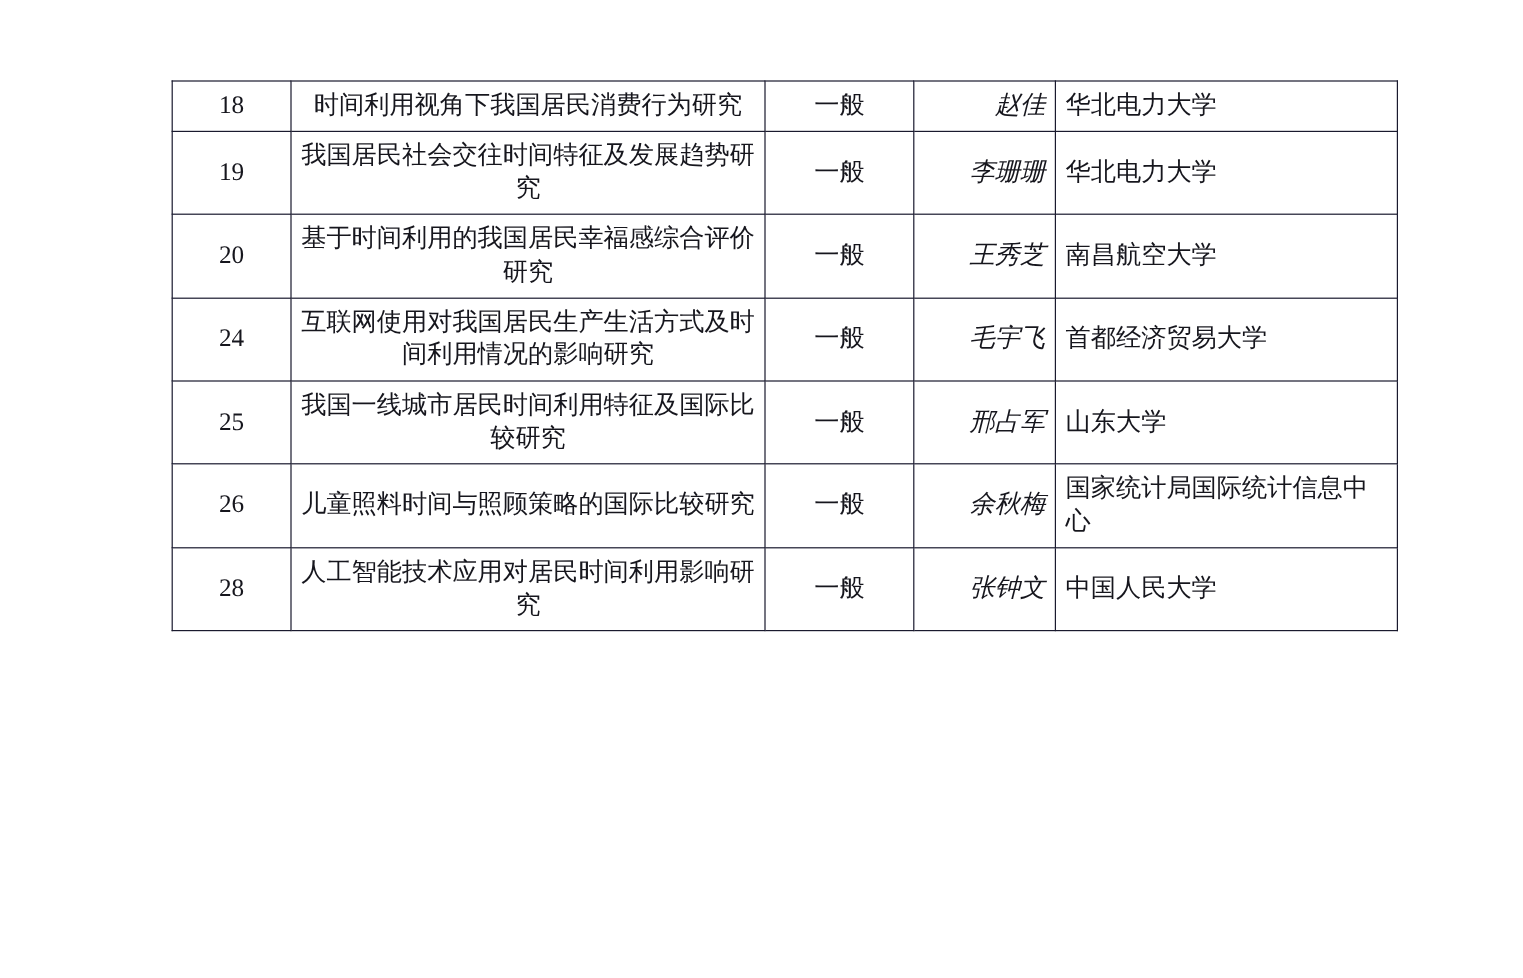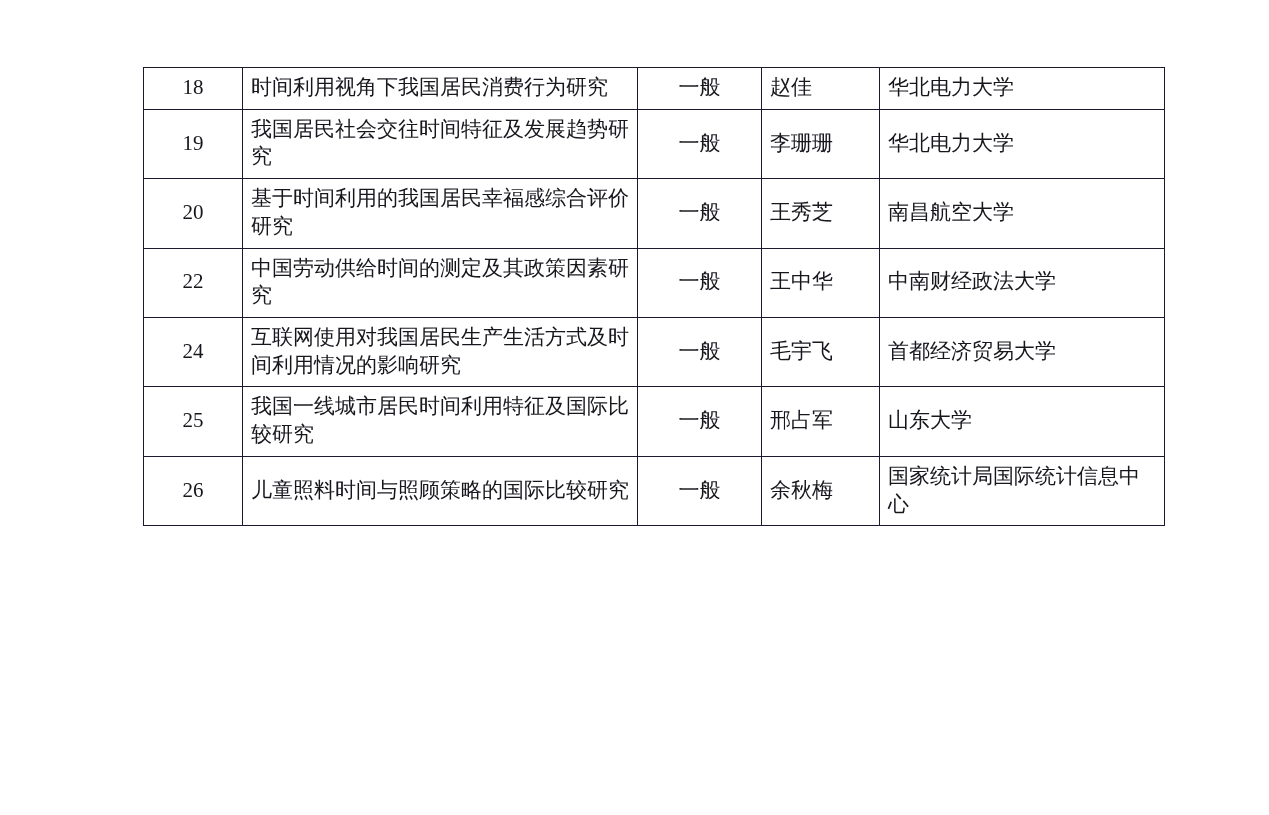--- a/index.html
+++ b/index.html
@@ -40,32 +40,33 @@
     vertical-align: middle;
     color: #16161d;
   }
   td.col-no {
     width: 82px;
     text-align: center;
     font-family: "Liberation Serif", serif;
   }
   td.col-title {
     width: 378px;
-    text-align: left;
+    text-align: center;
     padding-left: 11px;
     padding-right: 6px;
     margin-top: 24px;
   }
   td.col-type {
     width: 107px;
     text-align: center;
   }
   td.col-person {
     width: 101px;
-    text-align: left;
+    text-align: right;
+    font-style: italic;
   }
   td.col-org {
     width: 268px;
     text-align: left;
     padding-left: 9px;
     padding-right: 5px;
   }
   .cell-text {
     display: block;
     white-space: pre-wrap;
@@ -128,37 +129,20 @@
             </td>
           <td class="col-person">
               <span class="cell-text">王秀芝</span>
             </td>
           <td class="col-org">
               <span class="cell-text">南昌航空大学</span>
             </td>
         </tr>
 
 
-        <tr>
-          <td class="col-no">
-              <span class="cell-text">22</span>
-            </td>
-          <td class="col-title">
-              <span class="cell-text">中国劳动供给时间的测定及其政策因素研究</span>
-            </td>
-          <td class="col-type">
-              <span class="cell-text">一般</span>
-            </td>
-          <td class="col-person">
-              <span class="cell-text">王中华</span>
-            </td>
-          <td class="col-org">
-              <span class="cell-text">中南财经政法大学</span>
-            </td>
-        </tr>
 
 
         <tr>
           <td class="col-no">
               <span class="cell-text">24</span>
             </td>
           <td class="col-title">
               <span class="cell-text">互联网使用对我国居民生产生活方式及时间利用情况的影响研究</span>
             </td>
           <td class="col-type">
@@ -202,17 +186,34 @@
             </td>
           <td class="col-person">
               <span class="cell-text">余秋梅</span>
             </td>
           <td class="col-org">
               <span class="cell-text">国家统计局国际统计信息中心</span>
             </td>
         </tr>
 
 
+        <tr>
+          <td class="col-no">
+              <span class="cell-text">28</span>
+            </td>
+          <td class="col-title">
+              <span class="cell-text">人工智能技术应用对居民时间利用影响研究</span>
+            </td>
+          <td class="col-type">
+              <span class="cell-text">一般</span>
+            </td>
+          <td class="col-person">
+              <span class="cell-text">张钟文</span>
+            </td>
+          <td class="col-org">
+              <span class="cell-text">中国人民大学</span>
+            </td>
+        </tr>
 
       </tbody>
     </table>
   </div>
 </div>
 
 </body></html>

